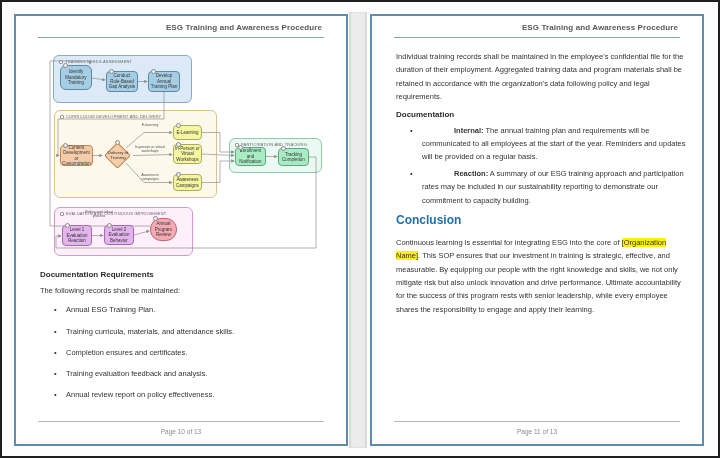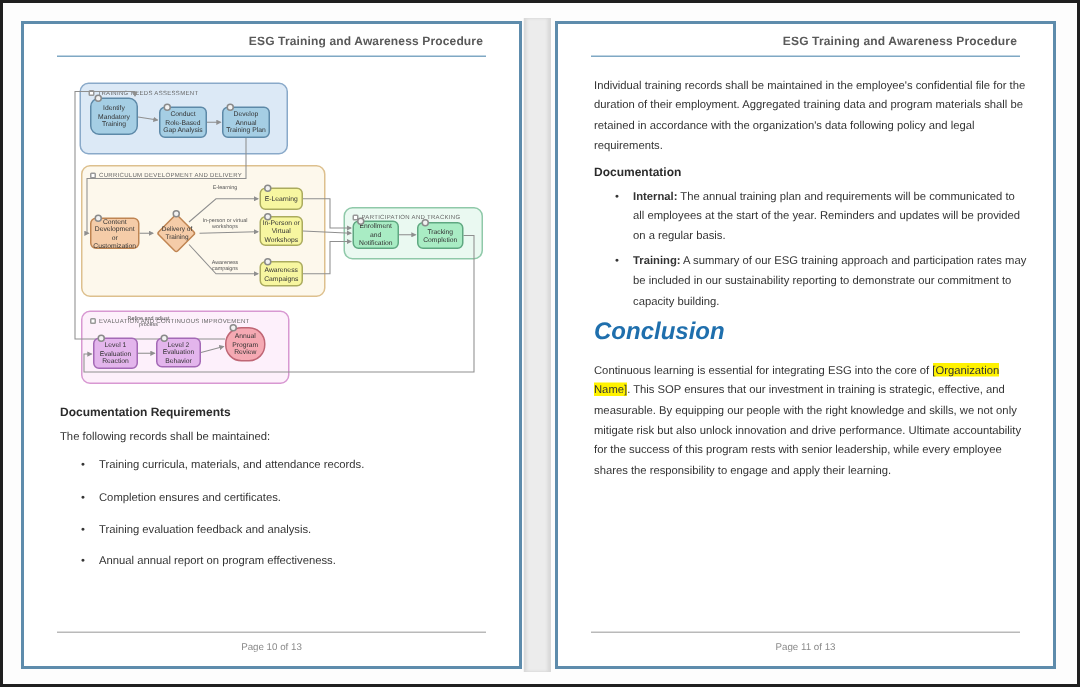--- a/index.html
+++ b/index.html
@@ -14,28 +14,28 @@
 
   .hdr-title { position:absolute; top:7px; right:24px; font-size:8px; font-weight:bold; color:#595959; letter-spacing:.1px;text-align:center; }
   .hdr-rule  { position:absolute; top:21px; left:22px; right:22px; height:1px; background:#7FA8C4; }
 
   .ftr-rule { position:absolute; bottom:22px; left:22px; right:22px; height:1px; background:#b9b9b9; }
   .ftr-text { position:absolute; bottom:9px; left:0; right:0; text-align:center; font-size:6.5px; color:#8a8a8a; }
 
   
   .body-left  { position:absolute; left:24px; width:288px; top:254px; }
   .body-right { position:absolute; left:24px; width:290px; top:34px; }
-  .h-blue { font-size:16px; font-weight:bold; color:#1F6FAD; margin-bottom:9px;font-style:italic; }
+  .h-blue { font-size:12px; font-weight:bold; color:#1F6FAD; margin-bottom:9px; }
   .h-sub  { font-size:8px; font-weight:bold; color:#2b2b2b; margin-bottom:5px; }
   .para   { font-size:7.5px; line-height:13.4px; color:#333; margin-bottom:6px; }
   .blist  { list-style:none; }
   .blist li { position:relative; padding-left:26px; font-size:7.5px; line-height:13.2px; color:#333; margin-bottom:8px; }
   .blist li::before { content:"•"; position:absolute; left:14px; top:0; font-size:7.5px; color:#333; }
   .blist.tight li { margin-bottom:4px; }
-  .lead { font-weight:bold; }
+  .lead { font-weight:bold;margin-left:32px; }
   .hl { background:#FFF200; }
   .mt6 { margin-top:6px; }
 
   
   .diagram { position:absolute; left:16px; top:36px; width:300px; height:216px; }
   .lane { position:absolute; border-radius:6px; border:1px solid; }
   .lane-title { position:absolute; top:3px; left:5px; display:flex; align-items:center; gap:2px;
                 font-size:4px; color:#666; letter-spacing:.2px; white-space:nowrap; }
   .lane-ico { width:4px; height:4px; border:0.5px solid #999; border-radius:1px; background:#fff; display:inline-block; }
   .lane1 { left:21px;  top:3px;   width:139px; height:48px; background:#DCE9F6; border-color:#89A9C9; }
@@ -206,44 +206,45 @@
       <div class="elabel el-1">E-learning</div>
       <div class="elabel el-2">In-person or virtual workshops</div>
       <div class="elabel el-3">Awareness campaigns</div>
       <div class="elabel el-4">Refine and adjust process</div>
     </div>
 
     <div class="body-left">
       <div class="h-sub">Documentation Requirements</div>
       <div class="para">The following records shall be maintained:</div>
       <ul class="blist">
-        <li>Training curricula, materials, and attendance records.</li>
+        <li>Annual ESG Training Plan.</li>
+        <li>Training curricula, materials, and attendance skills.</li>
         <li>Completion ensures and certificates.</li>
         <li>Training evaluation feedback and analysis.</li>
-        <li>Annual annual report on program effectiveness.</li>
+        <li>Annual review report on policy effectiveness.</li>
       </ul>
     </div>
 
     <div class="ftr-rule"></div>
     <div class="ftr-text">Page 10 of 13</div>
   </div>
 
   <div class="page page-right">
     <div class="hdr-title">ESG Training and Awareness Procedure</div>
     <div class="hdr-rule"></div>
 
     <div class="body-right">
       <div class="para">Individual training records shall be maintained in the employee's confidential file for the duration of their employment. Aggregated training data and program materials shall be retained in accordance with the organization's data following policy and legal requirements.</div>
       <div class="h-sub">Documentation</div>
       <ul class="blist tight">
         <li>
           <span class="lead">Internal:</span><span> The annual training plan and requirements will be communicated to all employees at the start of the year. Reminders and updates will be provided on a regular basis.</span>
         </li>
         <li>
-          <span class="lead">Training:</span><span> A summary of our ESG training approach and participation rates may be included in our sustainability reporting to demonstrate our commitment to capacity building.</span>
+          <span class="lead">Reaction:</span><span> A summary of our ESG training approach and participation rates may be included in our sustainability reporting to demonstrate our commitment to capacity building.</span>
         </li>
       </ul>
       <div class="h-blue mt6">Conclusion</div>
       <div class="para">
         <span>Continuous learning is essential for integrating ESG into the core of </span><span class="hl">[Organization Name]</span><span>. This SOP ensures that our investment in training is strategic, effective, and measurable. By equipping our people with the right knowledge and skills, we not only mitigate risk but also unlock innovation and drive performance. Ultimate accountability for the success of this program rests with senior leadership, while every employee shares the responsibility to engage and apply their learning.</span>
       </div>
     </div>
 
     <div class="ftr-rule"></div>
     <div class="ftr-text">Page 11 of 13</div>

